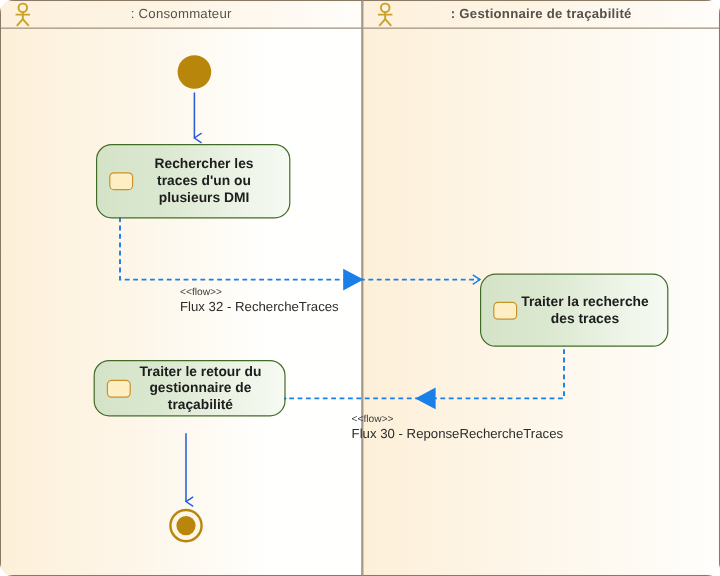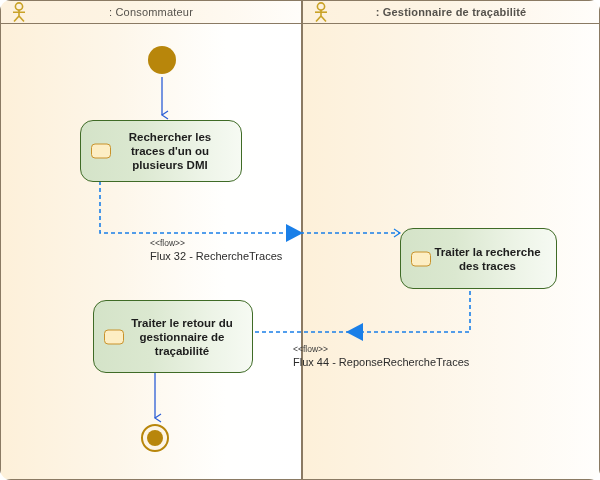--- a/index.html
+++ b/index.html
@@ -220,32 +220,32 @@
 traces d'un ou
 plusieurs DMI</span>
   </div>
 
   <div class="activity" style="left:400px; top:209px; width:157px; height:61px;margin-top:19px;">
     <span class="activity-marker"></span>
     <span class="activity-label">Traiter la recherche
 des traces</span>
   </div>
 
-  <div class="activity" style="left:78px; top:300px; width:160px; height:73px;margin-left:15px;">
+  <div class="activity" style="left:78px; top:300px; width:160px; height:47px;">
     <span class="activity-marker"></span>
     <span class="activity-label">Traiter le retour du
 gestionnaire de
 traçabilité</span>
   </div>
 
   <div class="final-node" style="left:141px; top:424px;"></div>
 
   <div class="edge-label" style="left:150px; top:238px; width:180px;">
     <div class="edge-stereotype">&lt;&lt;flow&gt;&gt;</div>
     <div class="edge-name">Flux 32 - RechercheTraces</div>
   </div>
 
   <div class="edge-label" style="left:293px; top:344px; width:225px;">
     <div class="edge-stereotype">&lt;&lt;flow&gt;&gt;</div>
-    <div class="edge-name">Flux 44 - ReponseRechercheTraces</div>
+    <div class="edge-name">Flux 30 - ReponseRechercheTraces</div>
   </div>
 
 </div>
 
 </body></html>

